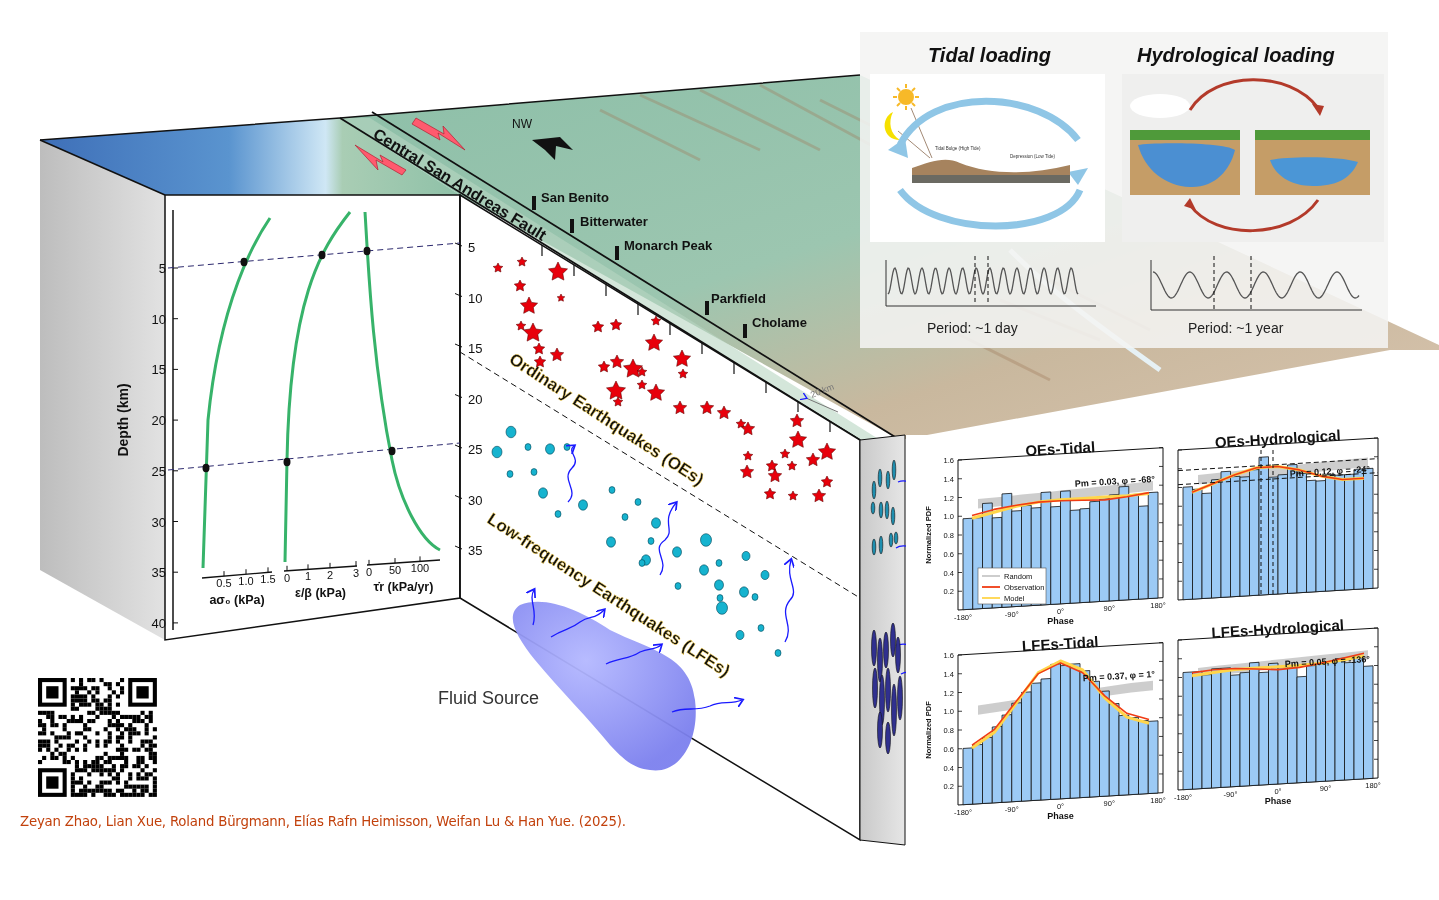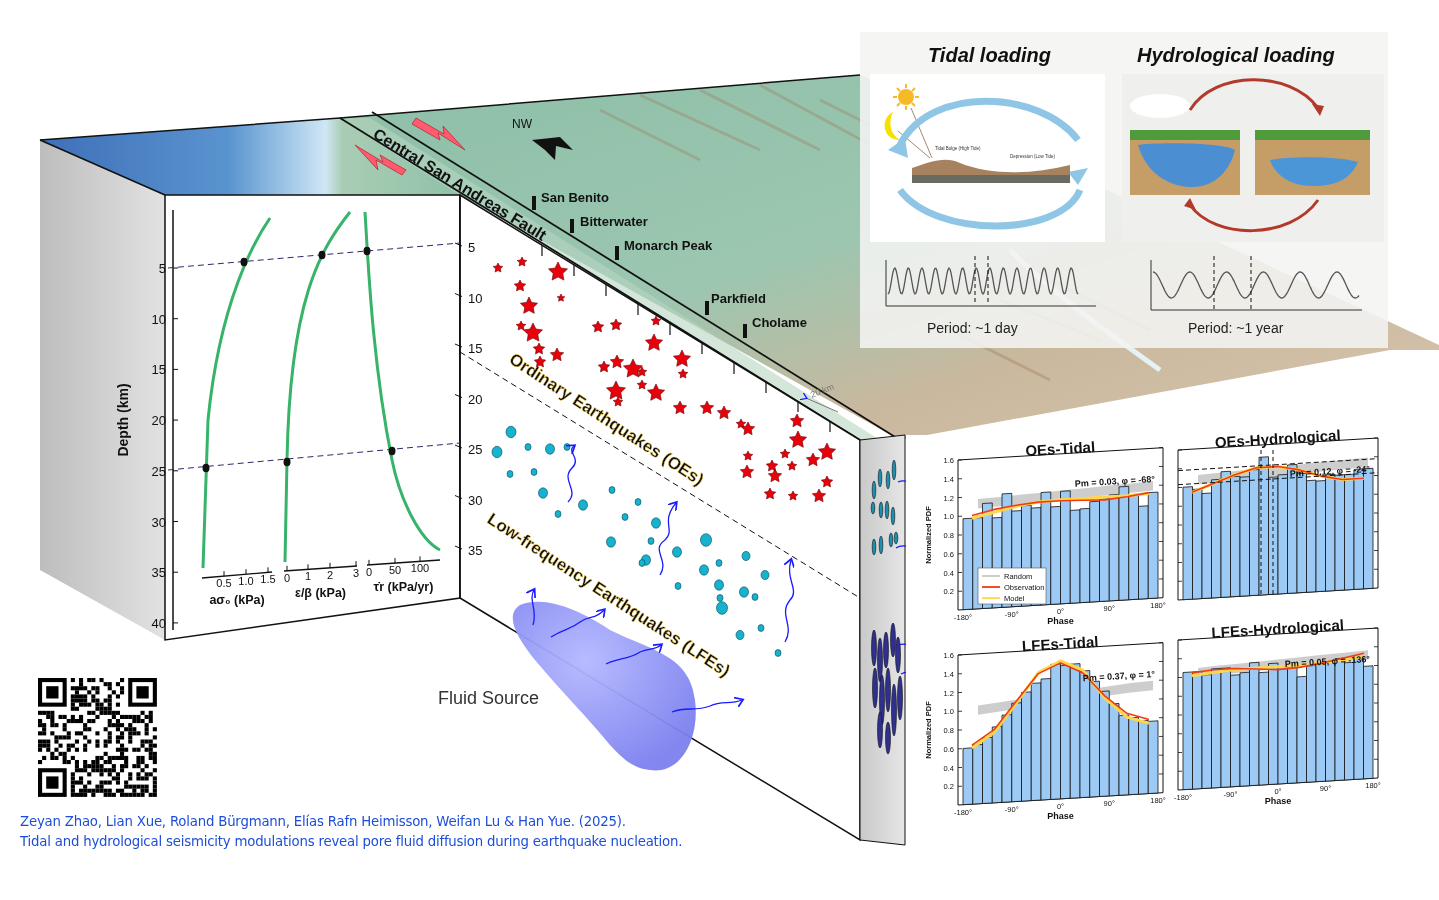--- a/index.html
+++ b/index.html
@@ -1,19 +1,19 @@
 <!DOCTYPE html>
 <html><head>
 <meta charset="utf-8">
 <style>
   html,body{margin:0;padding:0;background:#ffffff;}
   body{width:1439px;height:900px;position:relative;overflow:hidden;font-family:"Liberation Sans",sans-serif;}
   svg text{font-family:"Liberation Sans",sans-serif;}
   #stage{position:absolute;left:0;top:0;width:1439px;height:900px;}
-  .citation{position:absolute;left:20px;top:812px;font-family:"DejaVu Sans",sans-serif;font-size:13.3px;line-height:20px;color:#1d4ed8;letter-spacing:-0.2px;}
+  .citation{position:absolute;left:20px;top:812px;font-family:"DejaVu Sans",sans-serif;font-size:13.3px;line-height:20px;color:#c2410c;letter-spacing:-0.2px;}
   .citation .jl{font-style:italic;}
   .panel-title{font-weight:bold;font-style:italic;}
 </style>
 </head>
 <body>
 
 <svg id="stage" width="1439" height="900" viewBox="0 0 1439 900" xmlns="http://www.w3.org/2000/svg">
   <defs>
     <linearGradient id="oceanGrad" x1="0" y1="0" x2="1" y2="0">
       <stop offset="0" stop-color="#3e6fb8"></stop>
@@ -934,14 +934,13 @@
       <rect x="132.3" y="682.1" width="20.5" height="20.5" fill="#fff"></rect>
       <rect x="136.39999999999998" y="686.2" width="12.299999999999999" height="12.299999999999999" fill="#000"></rect>
       <rect x="38" y="768.2" width="28.699999999999996" height="28.699999999999996" fill="#000"></rect>
       <rect x="42.1" y="772.3" width="20.5" height="20.5" fill="#fff"></rect>
       <rect x="46.2" y="776.4" width="12.299999999999999" height="12.299999999999999" fill="#000"></rect>
     </g>
 </svg>
 
 <div class="citation">
   <div>Zeyan Zhao, Lian Xue, Roland Bürgmann, Elías Rafn Heimisson, Weifan Lu &amp; Han Yue. (2025).</div>
-  <div>Tidal and hydrological seismicity modulations reveal pore fluid diffusion during earthquake nucleation.</div>
 </div>
 
 </body></html>

